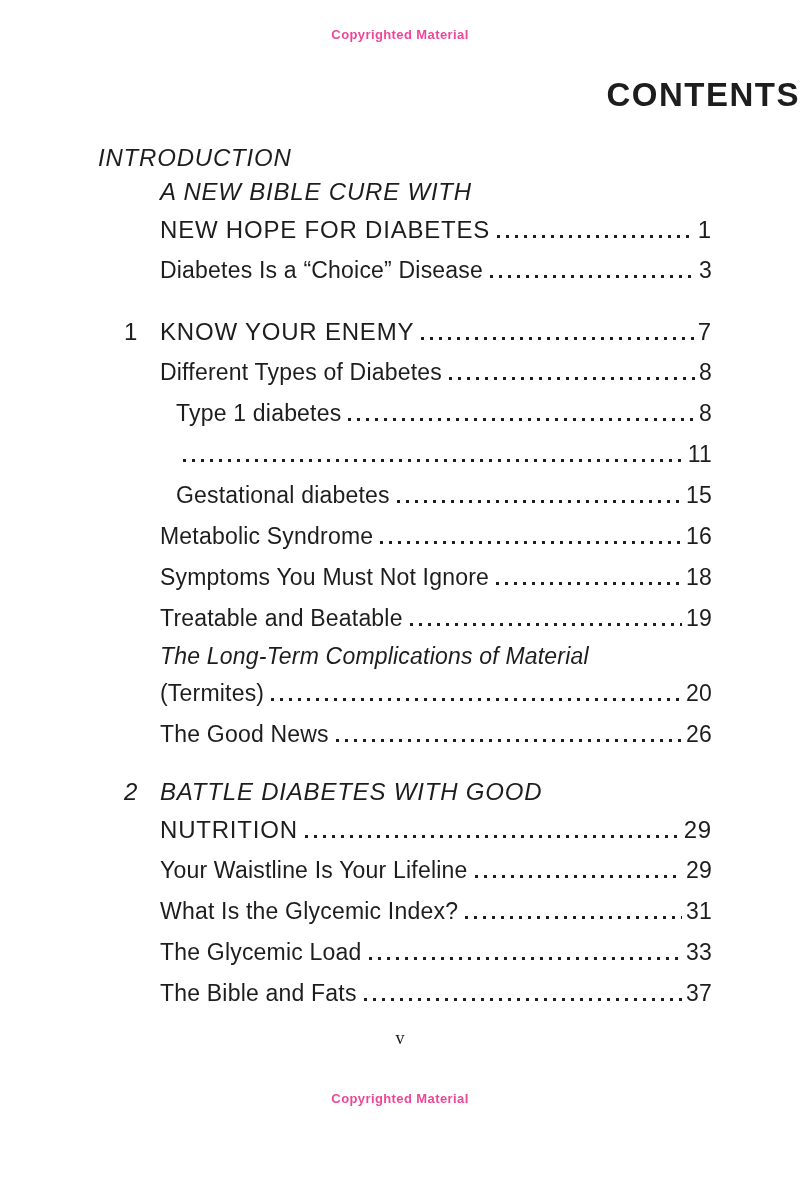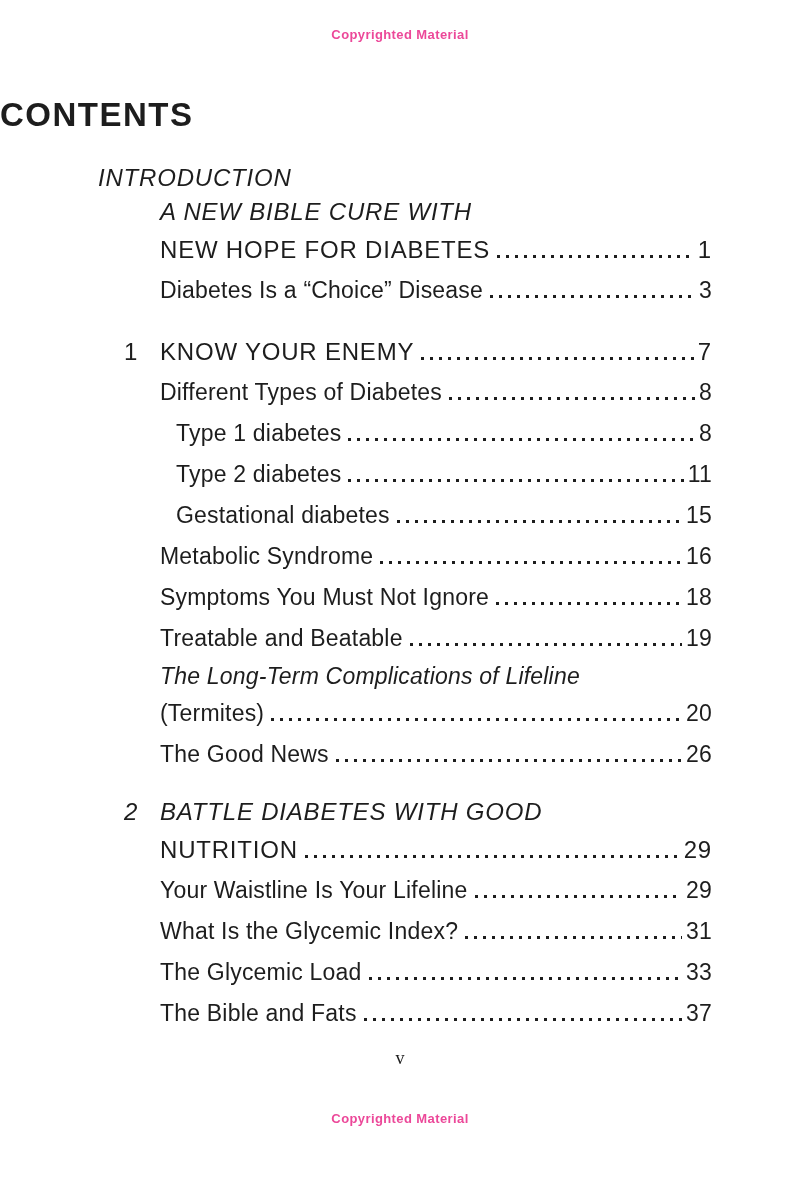--- a/index.html
+++ b/index.html
@@ -14,25 +14,25 @@
     text-align: center;
     font-size: 13px;
     font-weight: 700;
     color: #ec4899;
     letter-spacing: 0.4px;
     line-height: 16px;
   }
   .notice-top { padding-top: 27px; }
   .notice-bottom { margin-top: 42px; }
   .page-title {
-    text-align: left;
+    text-align: right;
     font-size: 33px;
     font-weight: 700;
     letter-spacing: 1.5px;
-    margin-top: 52px;
+    margin-top: 32px;
     line-height: 39px;
   }
   .toc {
     position: relative;
     margin: 27px 88px 0 98px; 
   }
   .trow {
     position: relative;
     display: flex;
     align-items: baseline;
@@ -104,21 +104,20 @@
         <span class="ttext">Different Types of Diabetes</span>
         <span class="leader"></span>
         <span class="tpage">8</span>
       </div>
       <div class="trow lvl2">
         <span class="ttext">Type 1 diabetes</span>
         <span class="leader"></span>
         <span class="tpage">8</span>
       </div>
       <div class="trow lvl2">
-        <span class="ttext">Type 2 diabetes</span>
         <span class="leader"></span>
         <span class="tpage">11</span>
       </div>
       <div class="trow lvl2">
         <span class="ttext">Gestational diabetes</span>
         <span class="leader"></span>
         <span class="tpage">15</span>
       </div>
       <div class="trow lvl1">
         <span class="ttext">Metabolic Syndrome</span>
@@ -129,21 +128,21 @@
         <span class="ttext">Symptoms You Must Not Ignore</span>
         <span class="leader"></span>
         <span class="tpage">18</span>
       </div>
       <div class="trow lvl1">
         <span class="ttext">Treatable and Beatable</span>
         <span class="leader"></span>
         <span class="tpage">19</span>
       </div>
       <div class="trow lvl1 tight">
-        <span class="ttext">The Long-Term Complications of Lifeline</span>
+        <span class="ttext">The Long-Term Complications of Material</span>
       </div>
       <div class="trow lvl1">
         <span class="ttext">(Termites)</span>
         <span class="leader"></span>
         <span class="tpage">20</span>
       </div>
       <div class="trow lvl1">
         <span class="ttext">The Good News</span>
         <span class="leader"></span>
         <span class="tpage">26</span>

